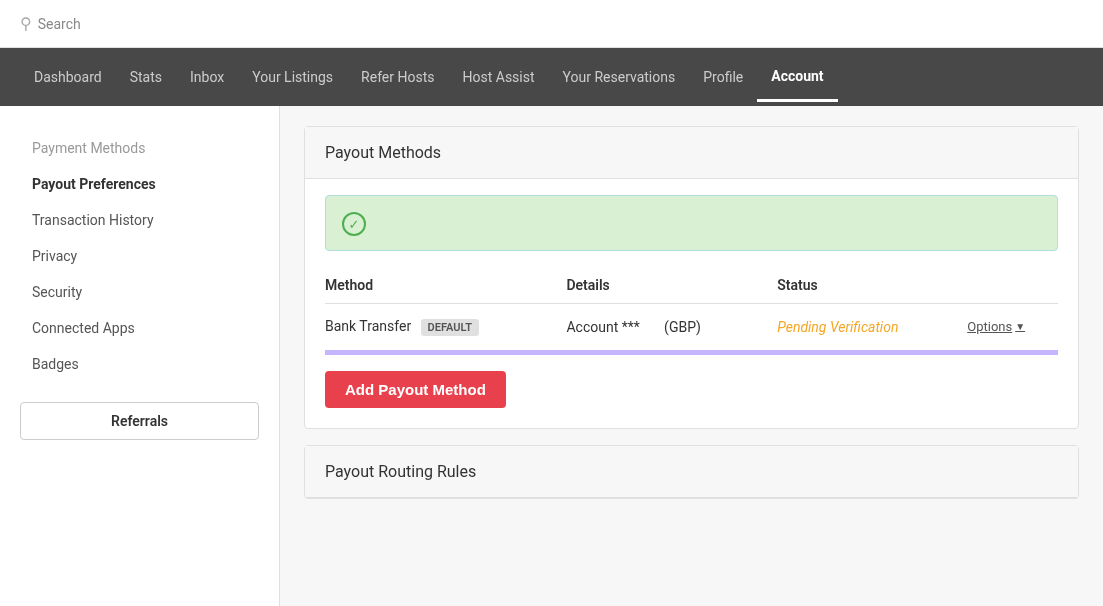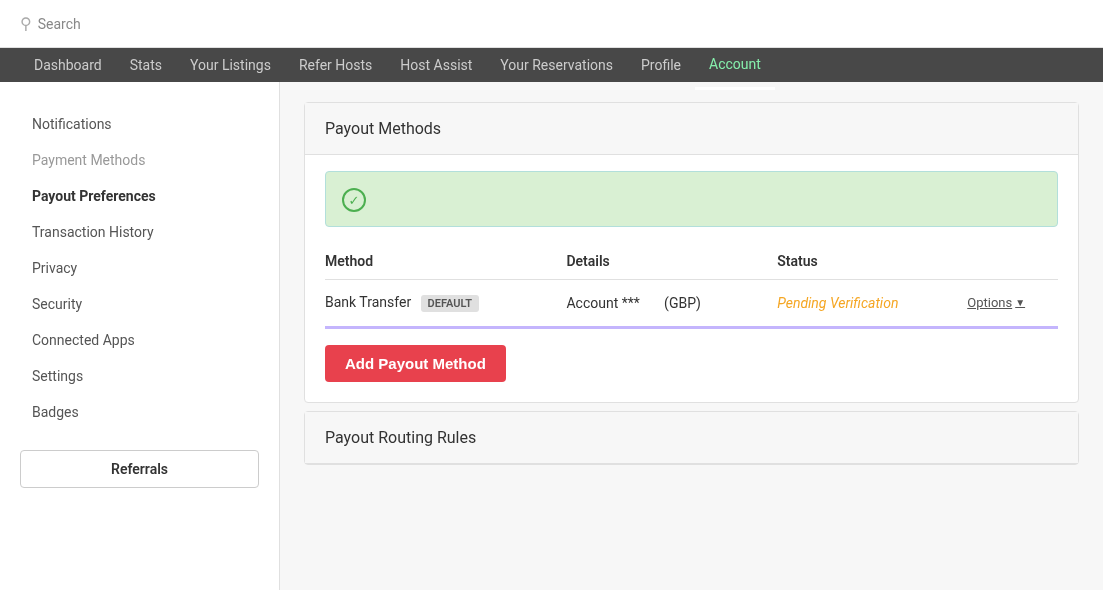--- a/index.html
+++ b/index.html
@@ -19,35 +19,35 @@
     .top-bar-right { display: flex; align-items: center; gap: 20px; font-size: 14px; }
     .top-bar-right a { color: #e8414d; text-decoration: none; font-size: 14px; }
     .dot { display: inline-block; width: 8px; height: 8px; border-radius: 50%; background: #00c194; margin-left: 3px; vertical-align: middle; }
 
     
     .nav-bar {
       display: flex;
       align-items: center;
       background: #484848;
       padding: 0 20px;
-      height: 34px;
+      height: 58px;
     }
     .nav-item {
       color: #ccc;
       text-decoration: none;
       padding: 0 14px;
       height: 50px;
       display: flex;
       align-items: center;
       font-size: 14px;
       cursor: pointer;
     }
     .nav-item.active {
-      color: #86efac;
-      font-weight: 400;
+      color: #ffffff;
+      font-weight: 700;
       border-bottom: 3px solid #fff;
     }
 
     
     .page-layout {
       display: flex;
       min-height: calc(100vh - 98px);
       background: #f7f7f7;
     }
 
@@ -86,21 +86,21 @@
     .main-content {
       flex: 1;
       padding: 20px 24px;
     }
 
     
     .card {
       background: #fff;
       border: 1px solid #e0e0e0;
       border-radius: 4px;
-      margin-bottom: 8px;
+      margin-bottom: 16px;
     }
     .card-header {
       padding: 16px 20px;
       background: #f7f7f7;
       border-bottom: 1px solid #e0e0e0;
       font-size: 16px;
       font-weight: 400;
       color: #333;
     }
 
@@ -143,21 +143,21 @@
       font-weight: 600;
       font-size: 14px;
       color: #333;
       padding: 10px 0;
       border-bottom: 1px solid #e0e0e0;
     }
     .payout-table td {
       padding: 14px 0;
       font-size: 14px;
       color: #333;
-      border-bottom: 3px solid #c4b5fd;
+      border-bottom: 5px solid #c4b5fd;
     }
     .badge-default {
       display: inline-block;
       background: #e0e0e0;
       color: #555;
       font-size: 11px;
       padding: 2px 7px;
       border-radius: 3px;
       margin-left: 6px;
       font-weight: 600;
@@ -206,39 +206,38 @@
 <div class="top-bar">
   <div class="top-bar-left">
     <span class="search-icon">⚲</span>
     <span>Search</span>
   </div>
 </div>
 
 <nav class="nav-bar">
   <a class="nav-item">Dashboard</a>
   <a class="nav-item">Stats</a>
+  <a class="nav-item">Inbox</a>
   <a class="nav-item">Your Listings</a>
   <a class="nav-item">Refer Hosts</a>
   <a class="nav-item">Host Assist</a>
   <a class="nav-item">Your Reservations</a>
   <a class="nav-item">Profile</a>
   <a class="nav-item active">Account</a>
 </nav>
 
 <div class="page-layout">
 
   <aside class="sidebar">
-    <a class="sidebar-item">Notifications</a>
     <a class="sidebar-item muted">Payment Methods</a>
     <a class="sidebar-item active">Payout Preferences</a>
     <a class="sidebar-item">Transaction History</a>
     <a class="sidebar-item">Privacy</a>
     <a class="sidebar-item">Security</a>
     <a class="sidebar-item">Connected Apps</a>
-    <a class="sidebar-item">Settings</a>
     <a class="sidebar-item">Badges</a>
     <div class="sidebar-referrals">Referrals</div>
   </aside>
 
   <main class="main-content">
 
     <div class="card">
       <div class="card-header">Payout Methods</div>
 
       

